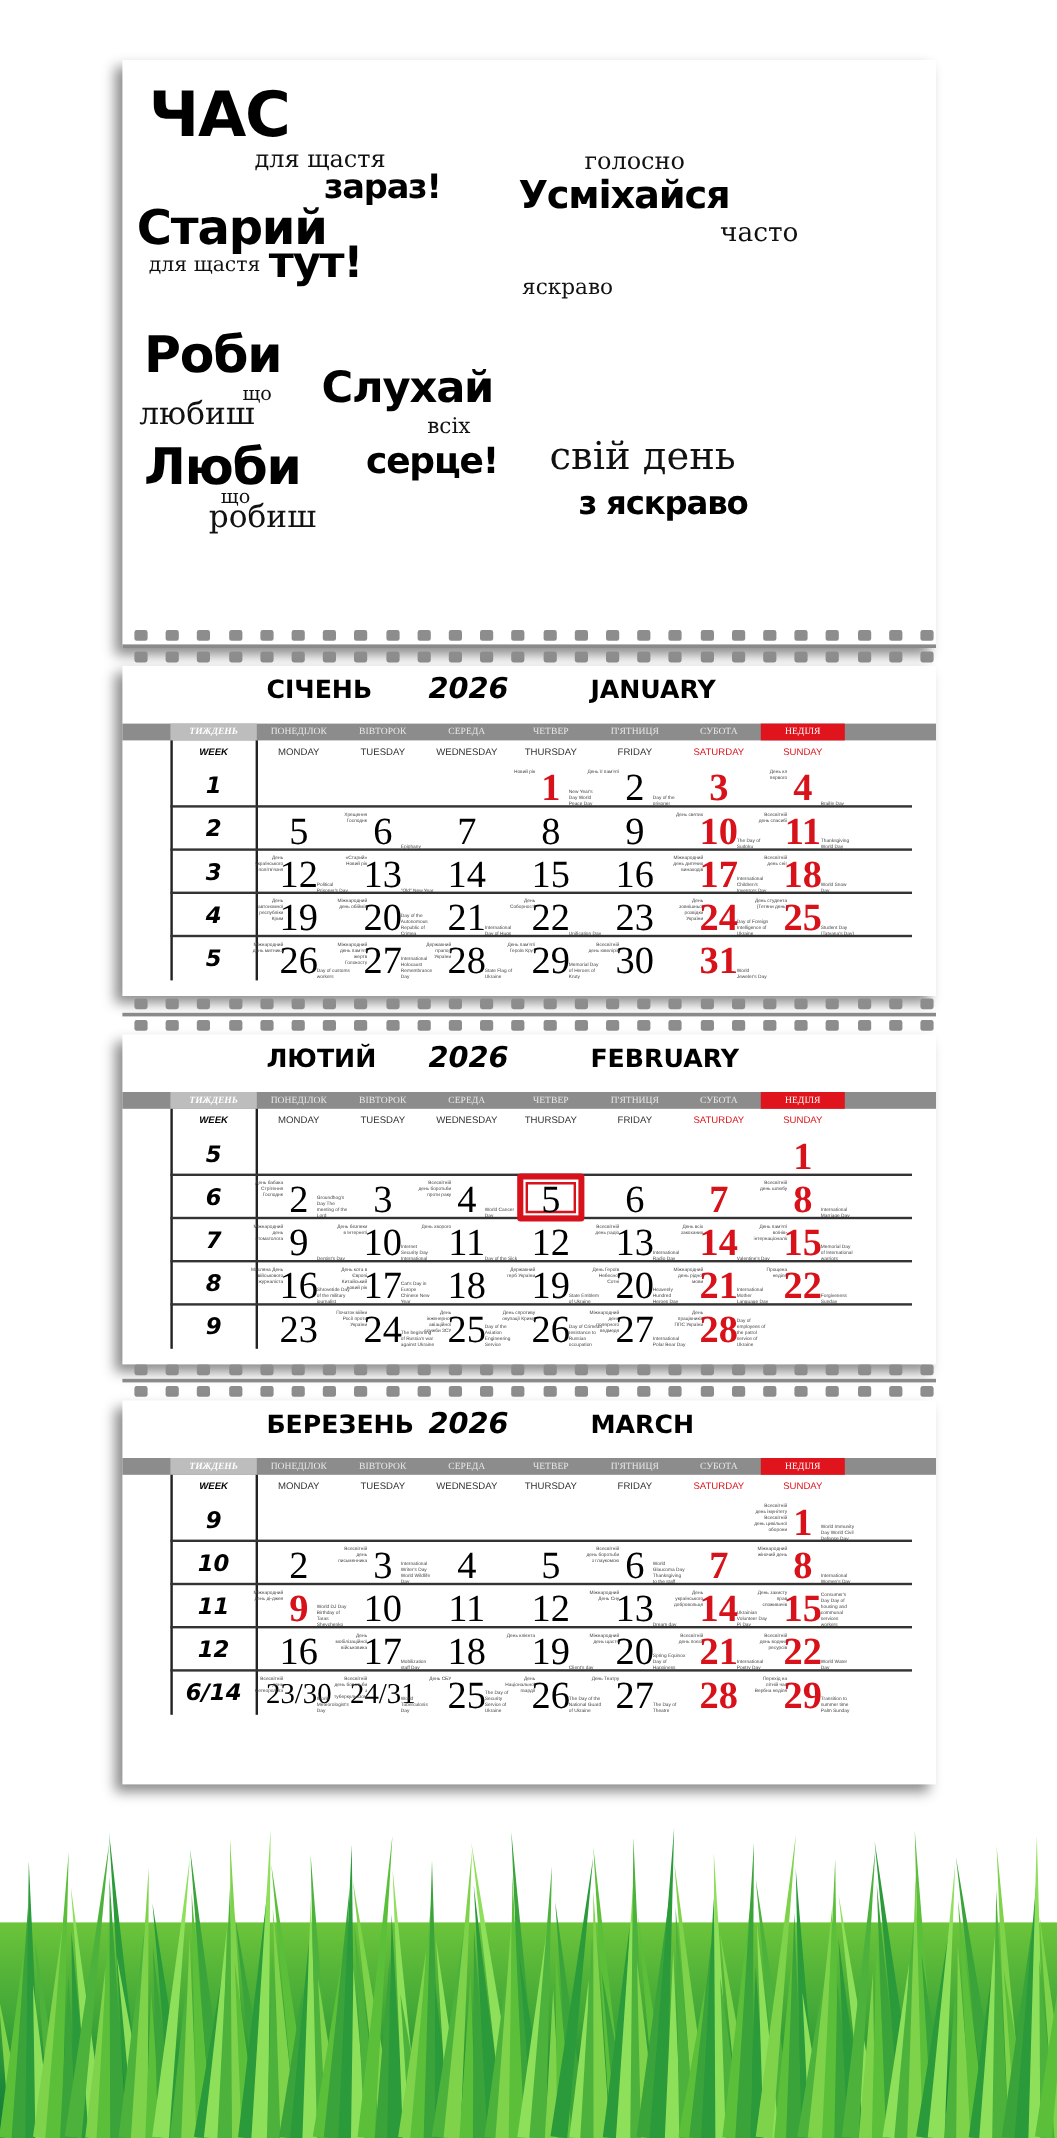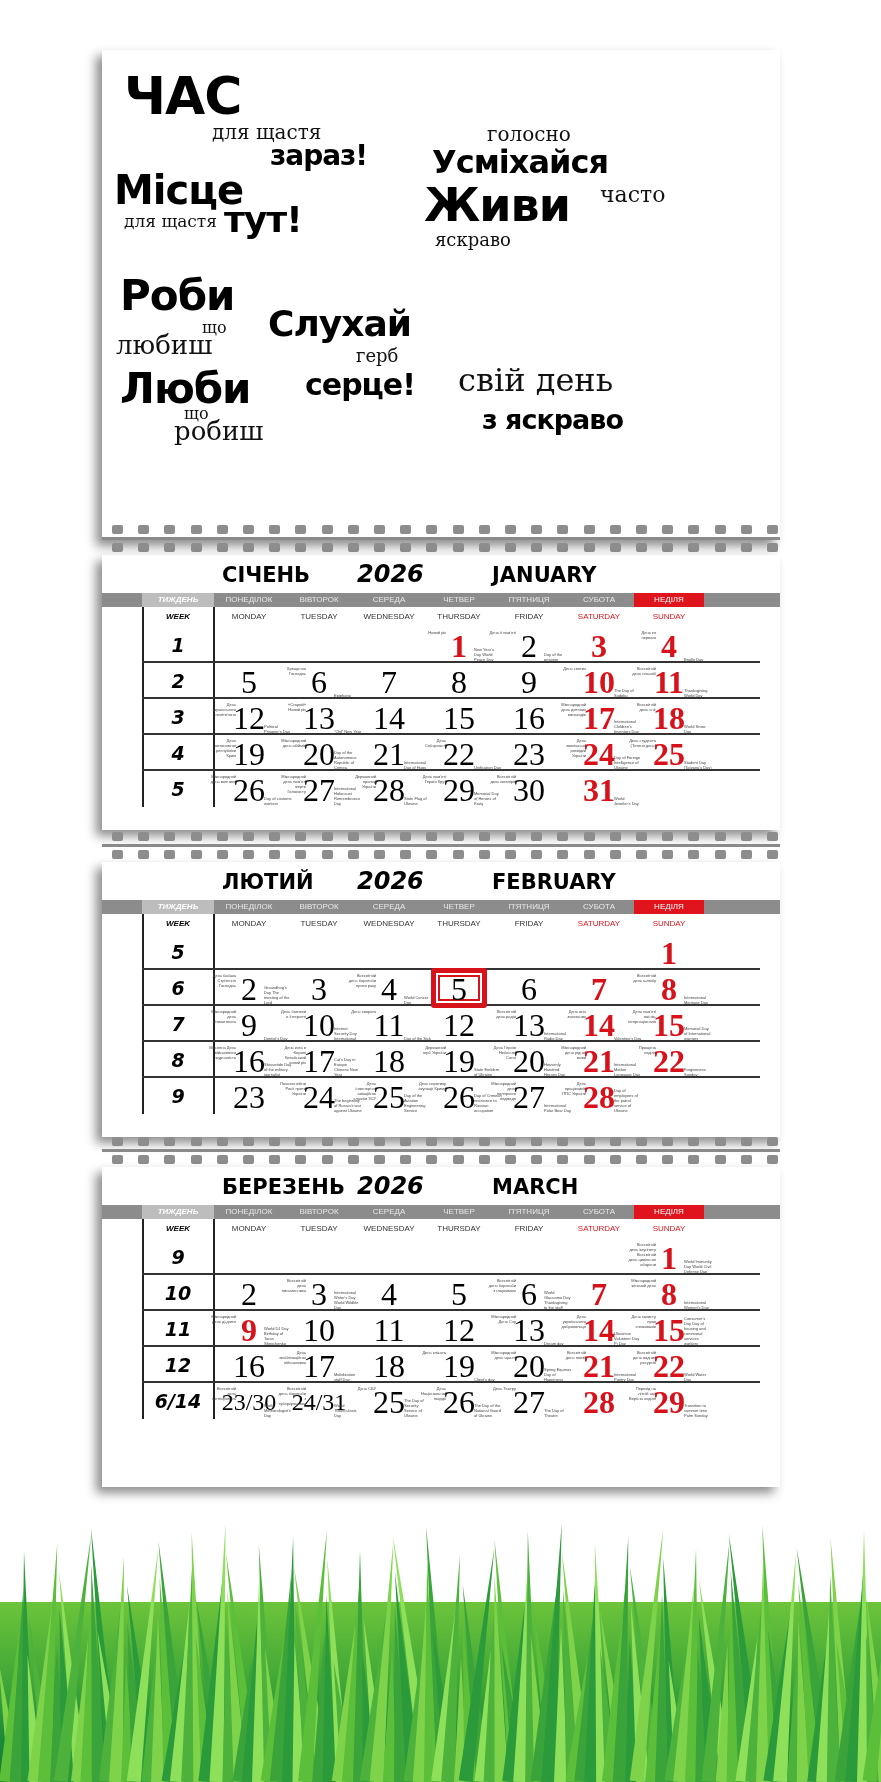--- a/index.html
+++ b/index.html
@@ -21,27 +21,27 @@
   .serif { font-family: "DejaVu Serif", serif; font-weight: normal; color: #111; }
 
   
   .spiral { position: absolute; left: 102px; width: 678px; height: 30px; }
   .spiral .wire { position: absolute; left: 0; right: 0; top: 12px; height: 3px; background: #8a8a8a; }
   .spiral .ring { position: absolute; top: 0; width: 11px; }
   .spiral .ring i { display: block; width: 11px; height: 9px; background: #8d8d8d; border-radius: 2px; margin-bottom: 9px; }
 
   
   .month { position: absolute; left: 102px; width: 678px; background: #fff; box-shadow: -6px 6px 10px rgba(0,0,0,0.45); }
-  .month-title { position: relative; height: 38px; }
+  .month-title { position: relative; height: 48px; }
   .month-title span { position: absolute; top: 8px; font-weight: bold; font-size: 21px; color: #000; }
   .month-title .ua { left: 120px; font-family: "DejaVu Sans", sans-serif; }
   .month-title .yr { left: 255px; font-style: italic; font-size: 24px; top: 5px; font-family: "DejaVu Sans", sans-serif; }
   .month-title .en { left: 390px; font-family: "DejaVu Sans", sans-serif; }
 
-  .hdr { display: flex; height: 14px; background: #8c8c8c; margin-right: 0; }
+  .hdr { display: flex; height: 14px; background: #8c8c8c; margin-right: 0; font-family: Liberation Serif, serif; }
   .hdr div { font-size: 8px; color: #e8e8e8; text-align: center; line-height: 14px; text-transform: uppercase; }
   .hdr .sp { width: 40px; }
   .hdr .wk { width: 72px; background: #bdbdbd; color: #fff; font-weight: bold; font-style: italic; }
   .hdr .d { width: 70px; }
   .hdr .sun { background: #e0141c; color: #fff; }
   .sub { display: flex; height: 20px; }
   .sub div { font-size: 8px; text-align: center; line-height: 20px; color: #333; }
   .sub .sp { width: 40px; }
   .sub .wk { width: 72px; font-weight: bold; font-style: italic; color: #000; }
   .sub .d { width: 70px; }
@@ -205,33 +205,32 @@
     <div class="blade" style="left: 856.8px; border-bottom: 252px solid rgb(142, 224, 90); transform: rotate(0deg);"></div>
     <div class="blade" style="left: 863.1px; border-bottom: 149px solid rgb(76, 178, 60); transform: rotate(-3deg);"></div>
     <div class="blade" style="left: 869.4px; border-bottom: 186px solid rgb(126, 211, 74); transform: rotate(-6deg);"></div>
     <div class="blade" style="left: 875.7px; border-bottom: 223px solid rgb(92, 191, 58); transform: rotate(7deg);"></div>
   </div>
 
 <div class="sheet sheet-top" id="top-sheet">
     <div class="phrase fat" style="left: 22px; top: 20px; font-size: 52px;">ЧАС</div>
     <div class="phrase serif" style="left: 110px; top: 72px; font-size: 20px;">для щастя</div>
     <div class="phrase fat" style="left: 168px; top: 92px; font-size: 28px;">зараз!</div>
-    <div class="phrase fat" style="left: 12px; top: 120px; font-size: 40px;">Місце</div>
+    <div class="phrase fat" style="left: 12px; top: 120px; font-size: 40px;">Старий</div>
     <div class="phrase serif" style="left: 22px; top: 163px; font-size: 17px;">для щастя</div>
     <div class="phrase fat" style="left: 122px; top: 152px; font-size: 36px;">тут!</div>
     <div class="phrase serif" style="left: 385px; top: 74px; font-size: 20px;">голосно</div>
     <div class="phrase fat" style="left: 330px; top: 96px; font-size: 32px;">Усміхайся</div>
-    <div class="phrase fat" style="left: 322px; top: 132px; font-size: 46px;">Живи</div>
     <div class="phrase serif" style="left: 498px; top: 134px; font-size: 22px;">часто</div>
     <div class="phrase serif" style="left: 333px; top: 181px; font-size: 18px;">яскраво</div>
     <div class="phrase fat" style="left: 18px; top: 225px; font-size: 42px;">Роби</div>
     <div class="phrase serif" style="left: 100px; top: 270px; font-size: 16px;">що</div>
     <div class="phrase serif" style="left: 14px; top: 282px; font-size: 26px;">любиш</div>
     <div class="phrase fat" style="left: 166px; top: 256px; font-size: 36px;">Слухай</div>
-    <div class="phrase serif" style="left: 254px; top: 297px; font-size: 18px;">герб</div>
+    <div class="phrase serif" style="left: 254px; top: 297px; font-size: 18px;">всіх</div>
     <div class="phrase fat" style="left: 203px; top: 320px; font-size: 30px;">серце!</div>
     <div class="phrase fat" style="left: 18px; top: 318px; font-size: 42px;">Люби</div>
     <div class="phrase serif" style="left: 82px; top: 356px; font-size: 16px;">що</div>
     <div class="phrase serif" style="left: 72px; top: 368px; font-size: 26px;">робиш</div>
     <div class="phrase serif" style="left: 356px; top: 314px; font-size: 32px;">свій день</div>
     <div class="phrase fat" style="left: 380px; top: 356px; font-size: 27px;">з яскраво</div>
   </div>
 
 <div id="calendar-root">
     <div class="spiral" style="top: 525px;">

